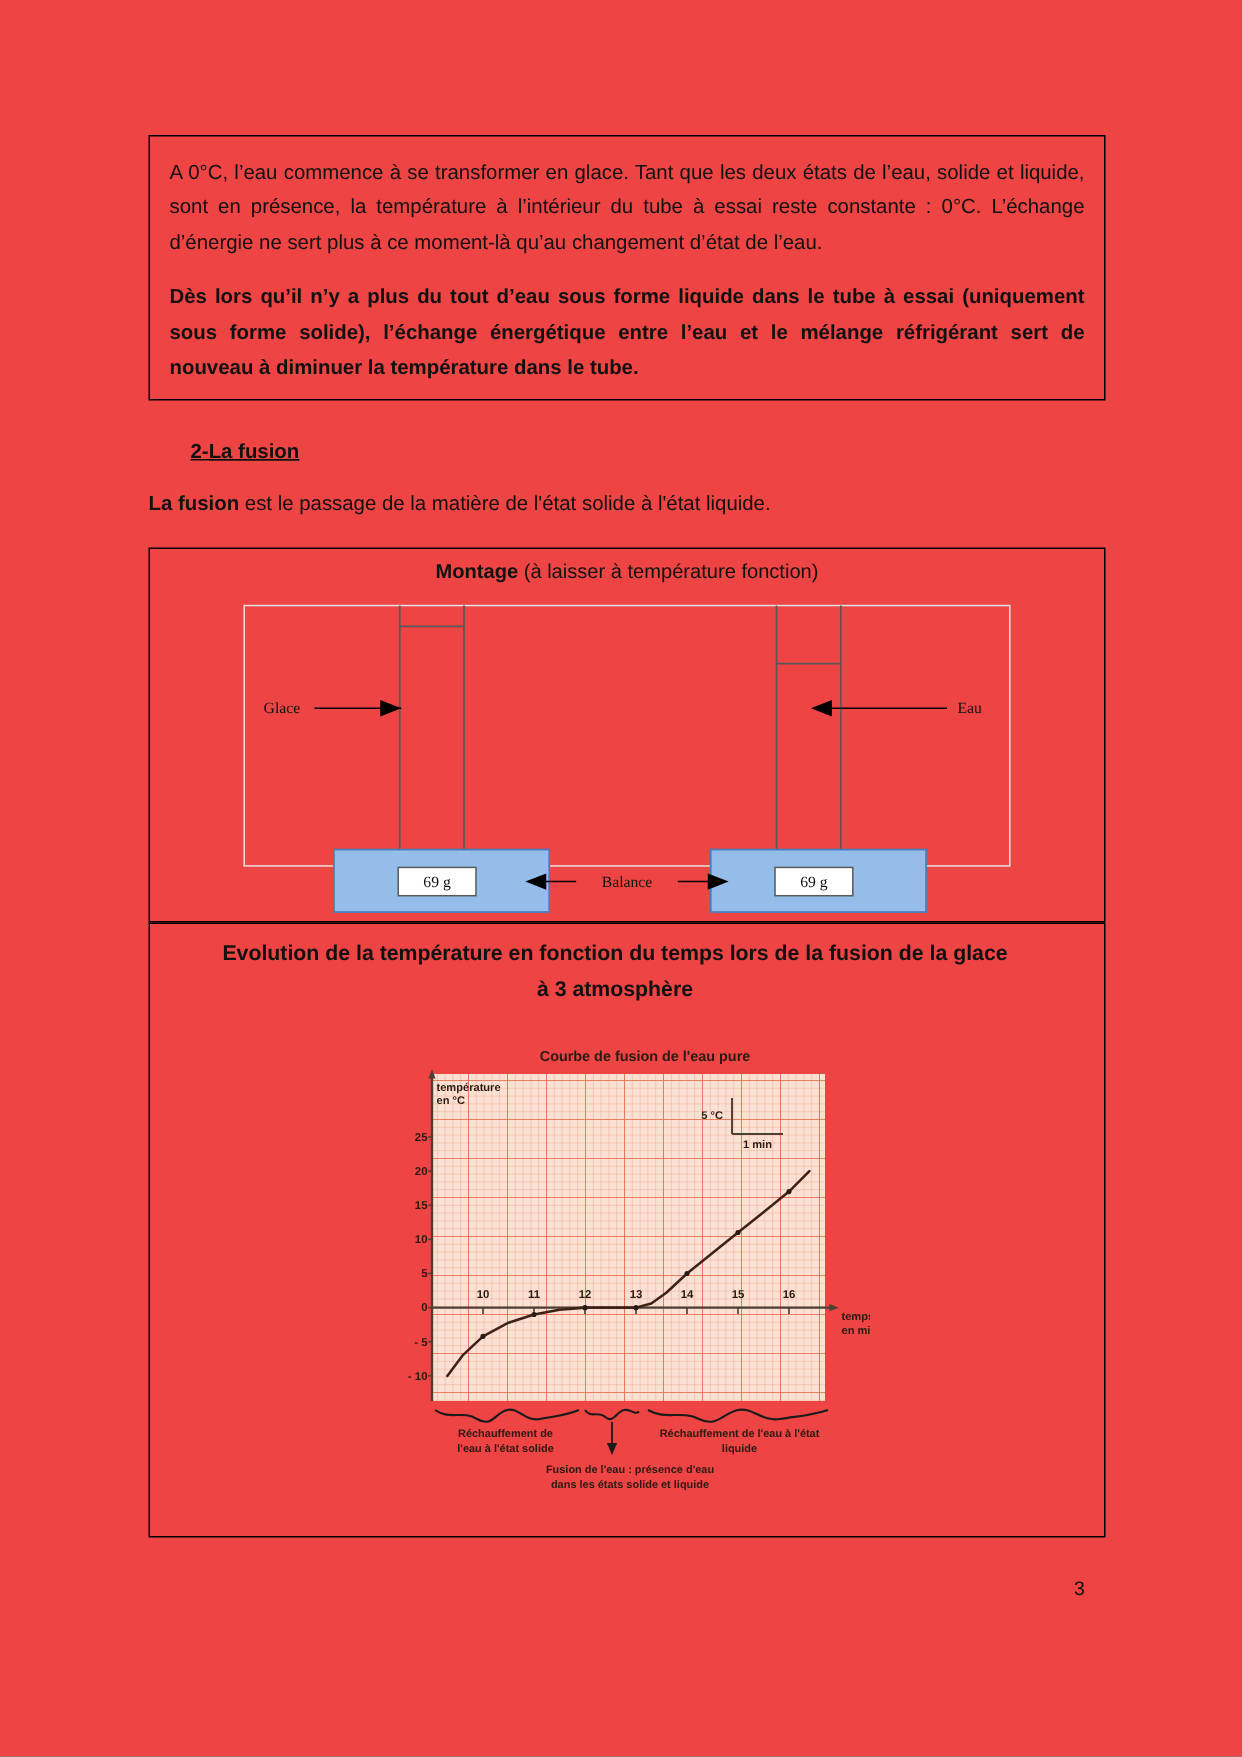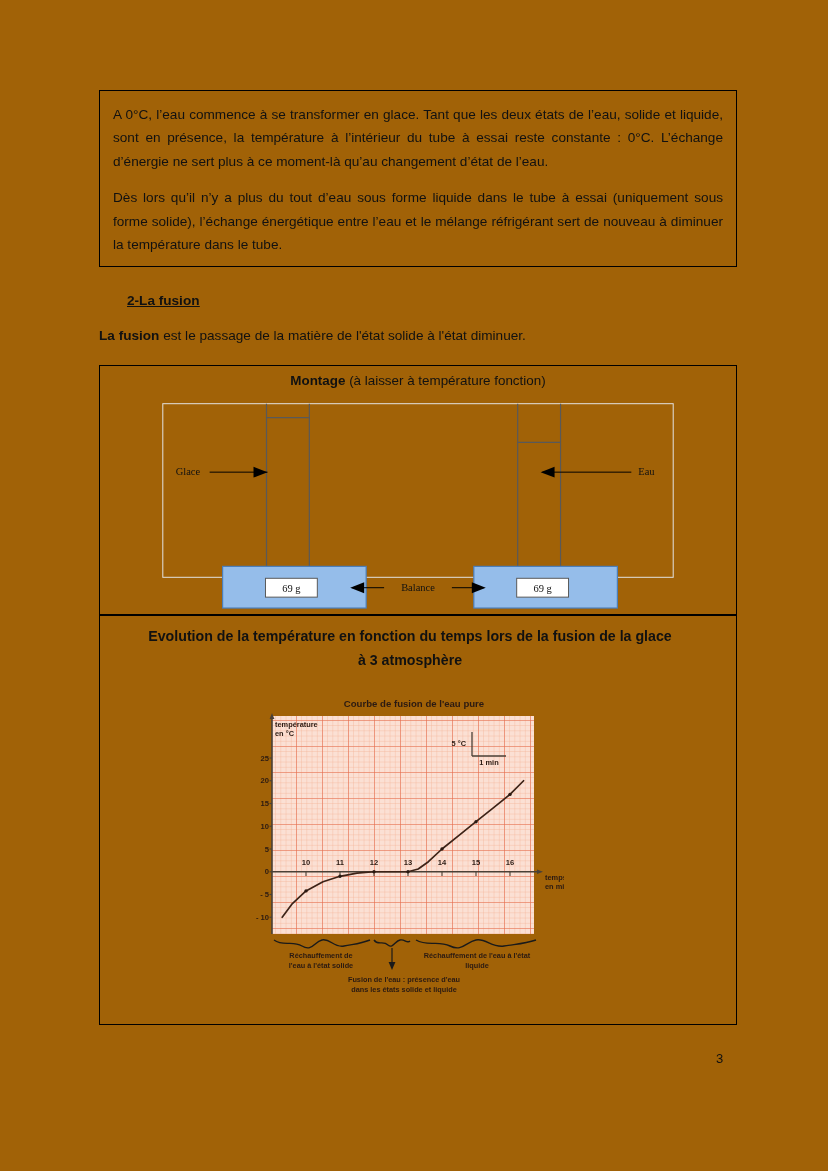--- a/index.html
+++ b/index.html
@@ -7,42 +7,42 @@
     padding: 0;
     background: #8a8a8a;
   }
   body {
     font-family: "Liberation Sans", sans-serif;
   }
   .page {
     position: relative;
     width: 828px;
     height: 1171px;
-    background: #a16207;
+    background: #ef4444;
     overflow: hidden;
   }
 
   
   .text-box {
     position: absolute;
     left: 99px;
     top: 90px;
     width: 638px;
     border: 1.5px solid #000;
     box-sizing: border-box;
     padding: 12px 13px 10px 13px;
   }
   .para {
     font-size: 13.6px;
     line-height: 1.72;
     color: #111;
     text-align: justify;
     margin: 0;
   }
-  .para + .para { margin-top: 13px; }
+  .para + .para { margin-top: 13px; font-weight: bold; }
 
   
   .heading {
     position: absolute;
     left: 127px;
     top: 293px;
     font-size: 13.6px;
     font-weight: bold;
     color: #111;
     text-decoration: underline;
@@ -104,21 +104,21 @@
     right: 24px;
     text-align: center;
     font-size: 14.2px;
     font-weight: bold;
     color: #111;
     line-height: 1.68;
   }
 
   .graph-wrap {
     position: absolute;
-    left: 144px;
+    left: 160px;
     top: 78px;
     width: 320px;
     height: 310px;
   }
   .graph-svg { display: block; }
 
   
   .page-number {
     position: absolute;
     left: 716px;
@@ -132,21 +132,21 @@
 
 <div class="page">
 
   <div class="text-box">
     <p class="para">A 0°C, l’eau commence à se transformer en glace. Tant que les deux états de l’eau, solide et liquide, sont en présence, la température à l’intérieur du tube à essai reste constante : 0°C. L’échange d’énergie ne sert plus à ce moment-là qu’au changement d’état de l’eau.</p>
     <p class="para">Dès lors qu’il n’y a plus du tout d’eau sous forme liquide dans le tube à essai (uniquement sous forme solide), l’échange énergétique entre l’eau et le mélange réfrigérant sert de nouveau à diminuer la température dans le tube.</p>
   </div>
 
   <div class="heading"><span class="num">2-</span><span class="underlined">La fusion</span></div>
 
-  <div class="definition"><b>La fusion</b><span> est le passage de la matière de l'état solide à l'état diminuer.</span></div>
+  <div class="definition"><b>La fusion</b><span> est le passage de la matière de l'état solide à l'état liquide.</span></div>
 
   <div class="montage-box">
     <div class="montage-title"><b>Montage</b><span> (à laisser à température fonction)</span></div>
 
     <svg class="montage-canvas" viewBox="0 0 638 250" preserveAspectRatio="none">
 
       <rect x="63" y="38" width="512" height="175" fill="none" stroke="#e3e3e3" stroke-width="1"></rect>
 
       <g>
         <line x1="167" y1="38" x2="167" y2="208" stroke="#595959" stroke-width="1.2"></line>

